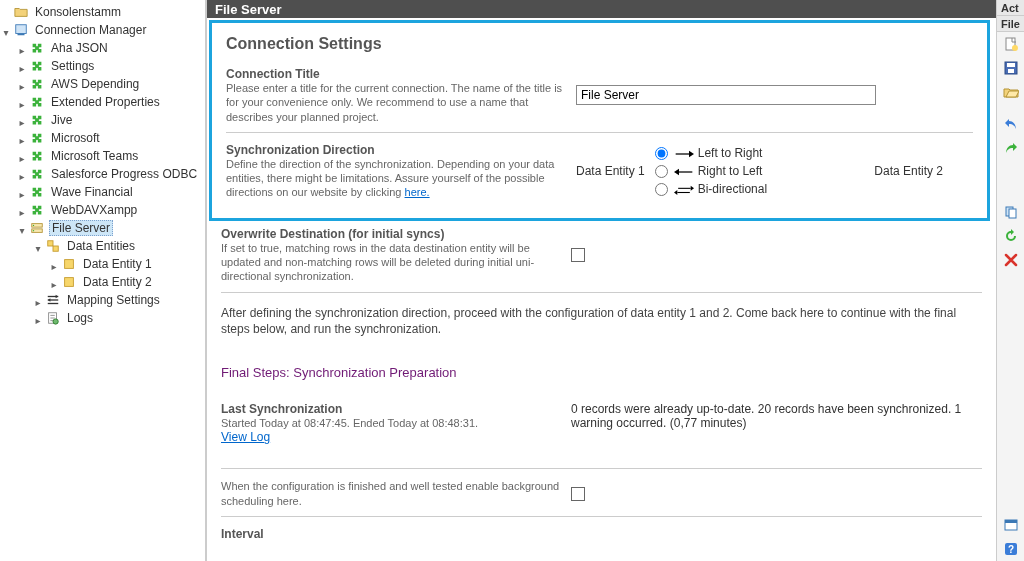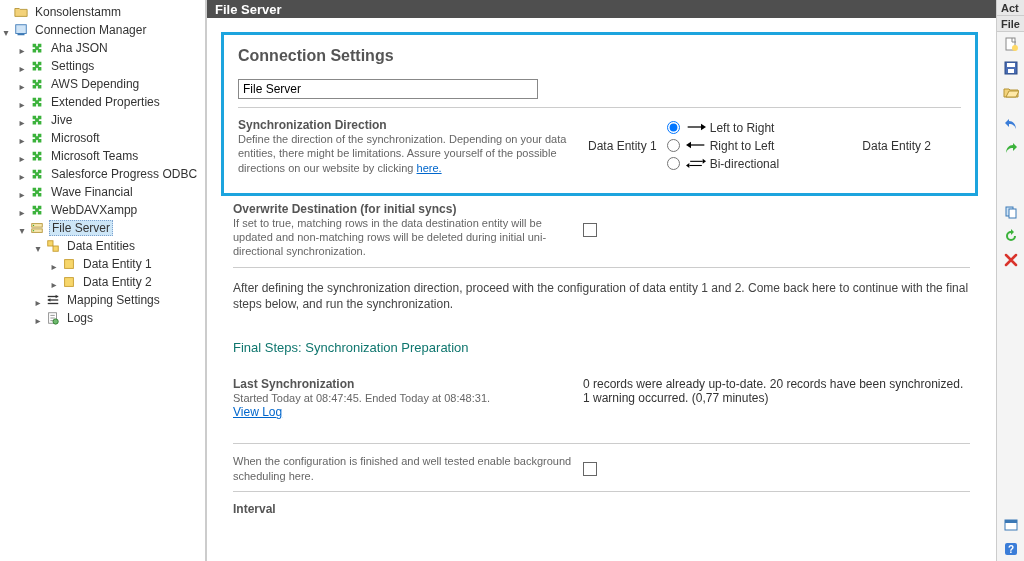--- a/index.html
+++ b/index.html
@@ -18,40 +18,40 @@
 .ico-puzzle svg { width:14px; height:14px; }
 .ico-server svg { width:14px; height:14px; }
 .ico-ent svg { width:14px; height:14px; }
 .ico-entity svg { width:14px; height:14px; }
 .ico-map svg { width:14px; height:14px; }
 .ico-log svg { width:14px; height:14px; }
 
 
 .main { flex: 1; height: 100%; display:flex; flex-direction: column; border-left:1px solid #ccc; }
 .title-bar { background: #4f4f4f; color: #fff; font-weight: bold; font-size: 13px; padding: 2px 8px; height:18px; display:flex; align-items:center; }
-.content-scroll { flex:1; overflow-y:auto; padding: 12px; position:relative; }
+.content-scroll { flex:1; overflow-y:auto; padding: 0; position:relative; }
 .highlight-box { border: 3px solid #1ca4de; margin: 2px 6px 0 2px; padding: 12px 14px 10px 14px; background:#fff; }
 .section-h { font-size: 16px; color: #555; font-weight:bold; margin-bottom: 14px; }
 .cfg-row { display:flex; margin-bottom: 8px; }
 .cfg-left { width: 350px; padding-right:10px; }
 .cfg-title { font-weight:bold; color:#555; font-size:12px; }
 .cfg-desc { color:#666; font-size:11px; line-height:1.3; }
 .cfg-right { flex:1; display:flex; align-items:center; }
 .txt-input { width:300px; height:20px; border:1px solid #888; padding:1px 4px; font-size:12px; }
 .sync-dir-right { flex:1; display:flex; align-items:center; gap:10px; }
 .sync-label { font-size:12px; color:#333; }
 .radio-grp { display:flex; flex-direction:column; gap:4px; }
-.radio-row { display:flex; align-items:flex-start; gap:4px; font-size:12px; }
+.radio-row { display:flex; align-items:flex-end; gap:4px; font-size:12px; }
 .radio-row input { margin-right:2px; }
 .arrow-svg { width:20px; height:12px; }
 hr.sep { border:none; border-top:1px solid #ccc; margin: 6px 0 10px 0; }
 
 .below-box { padding: 6px 14px 10px 14px; }
 .para-note { color:#444; font-size:12px; line-height:1.35; margin: 12px 0 28px 0; }
-.final-h { color:#0f766e; font-size:13px; margin-bottom:22px; }
+.final-h { color:#701a75; font-size:13px; margin-bottom:22px; }
 .sync-info-right { flex:1; font-size:12px; color:#333; }
 .linklike { color:#0066cc; text-decoration:underline; cursor:pointer; }
 
 .chk { width:14px; height:14px; border:1px solid #666; background:#fff; }
 
 
 .right-strip { width:28px; border-left:1px solid #ccc; background:#f4f4f4; display:flex; flex-direction:column; }
 .right-head { font-weight:bold; font-size:11px; padding:2px 4px; border-bottom:1px solid #ccc; background:#e8e8e8; overflow:hidden; height:16px; }
 .strip-ico { width:28px; height:24px; display:flex; justify-content:center; align-items:center; }
 .strip-ico svg { width:16px; height:16px; }
@@ -269,20 +269,24 @@
 <div class="main">
   <div class="title-bar">
     <span>File Server</span>
   </div>
   <div class="content-scroll">
 
     <div class="highlight-box">
       <div class="section-h">Connection Settings</div>
 
       <div class="cfg-row">
+        <div class="cfg-left">
+          <div class="cfg-title">Connection Title</div>
+          <div class="cfg-desc">Please enter a title for the current connection. The name of the title is for your convenience only. We recommend to use a name that describes your planned project.</div>
+        </div>
         <div class="cfg-right">
           <input class="txt-input" type="text" value="File Server" style="">
         </div>
       </div>
       <hr class="sep">
 
       <div class="cfg-row">
         <div class="cfg-left">
           <div class="cfg-title">Synchronization Direction</div>
           <div class="cfg-desc">

